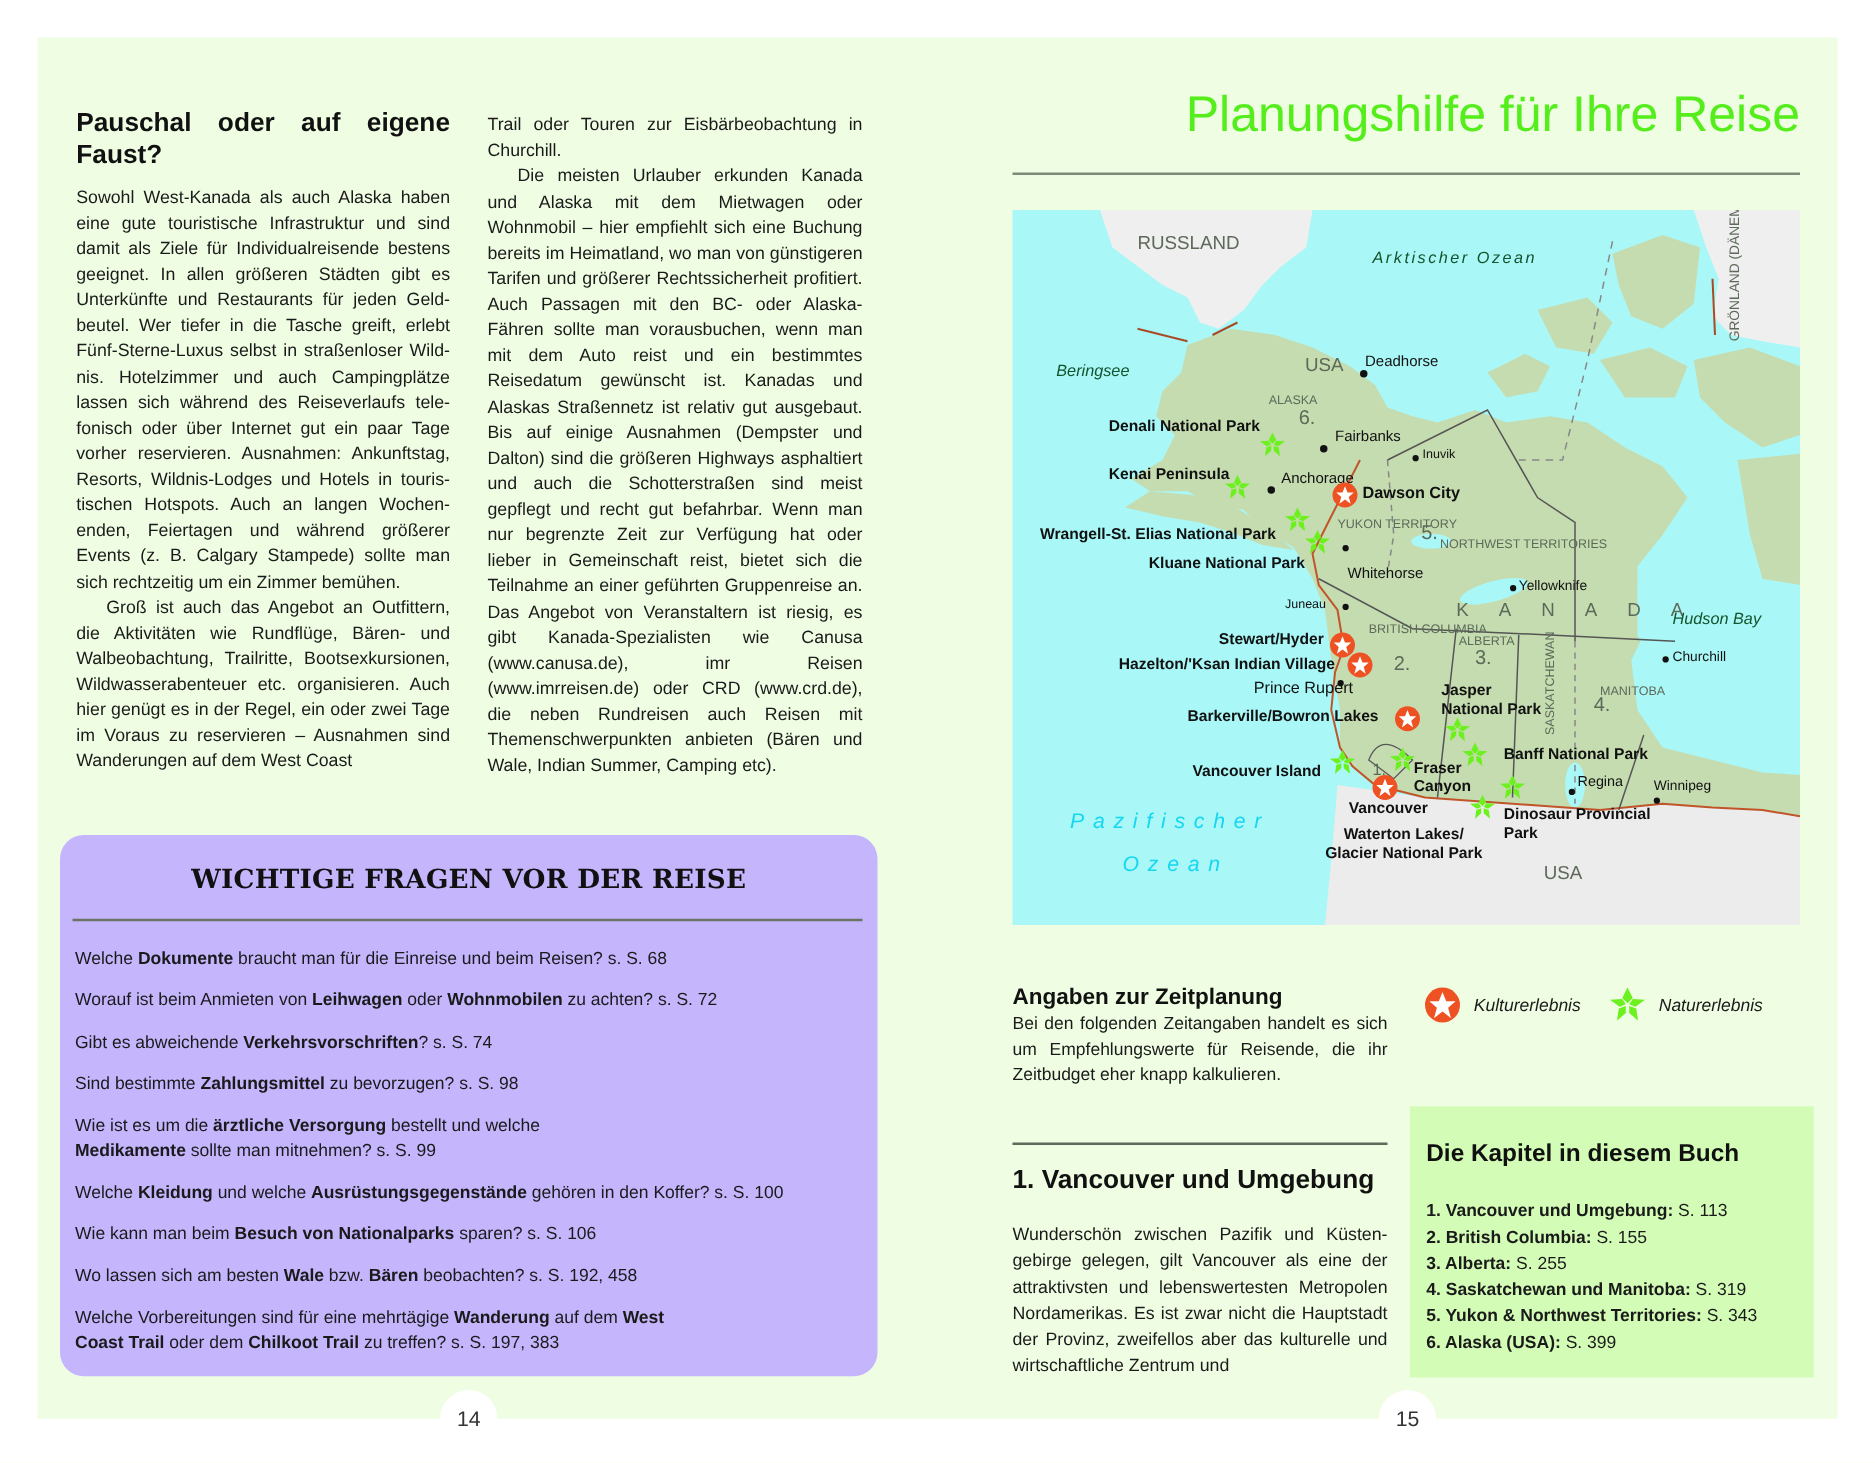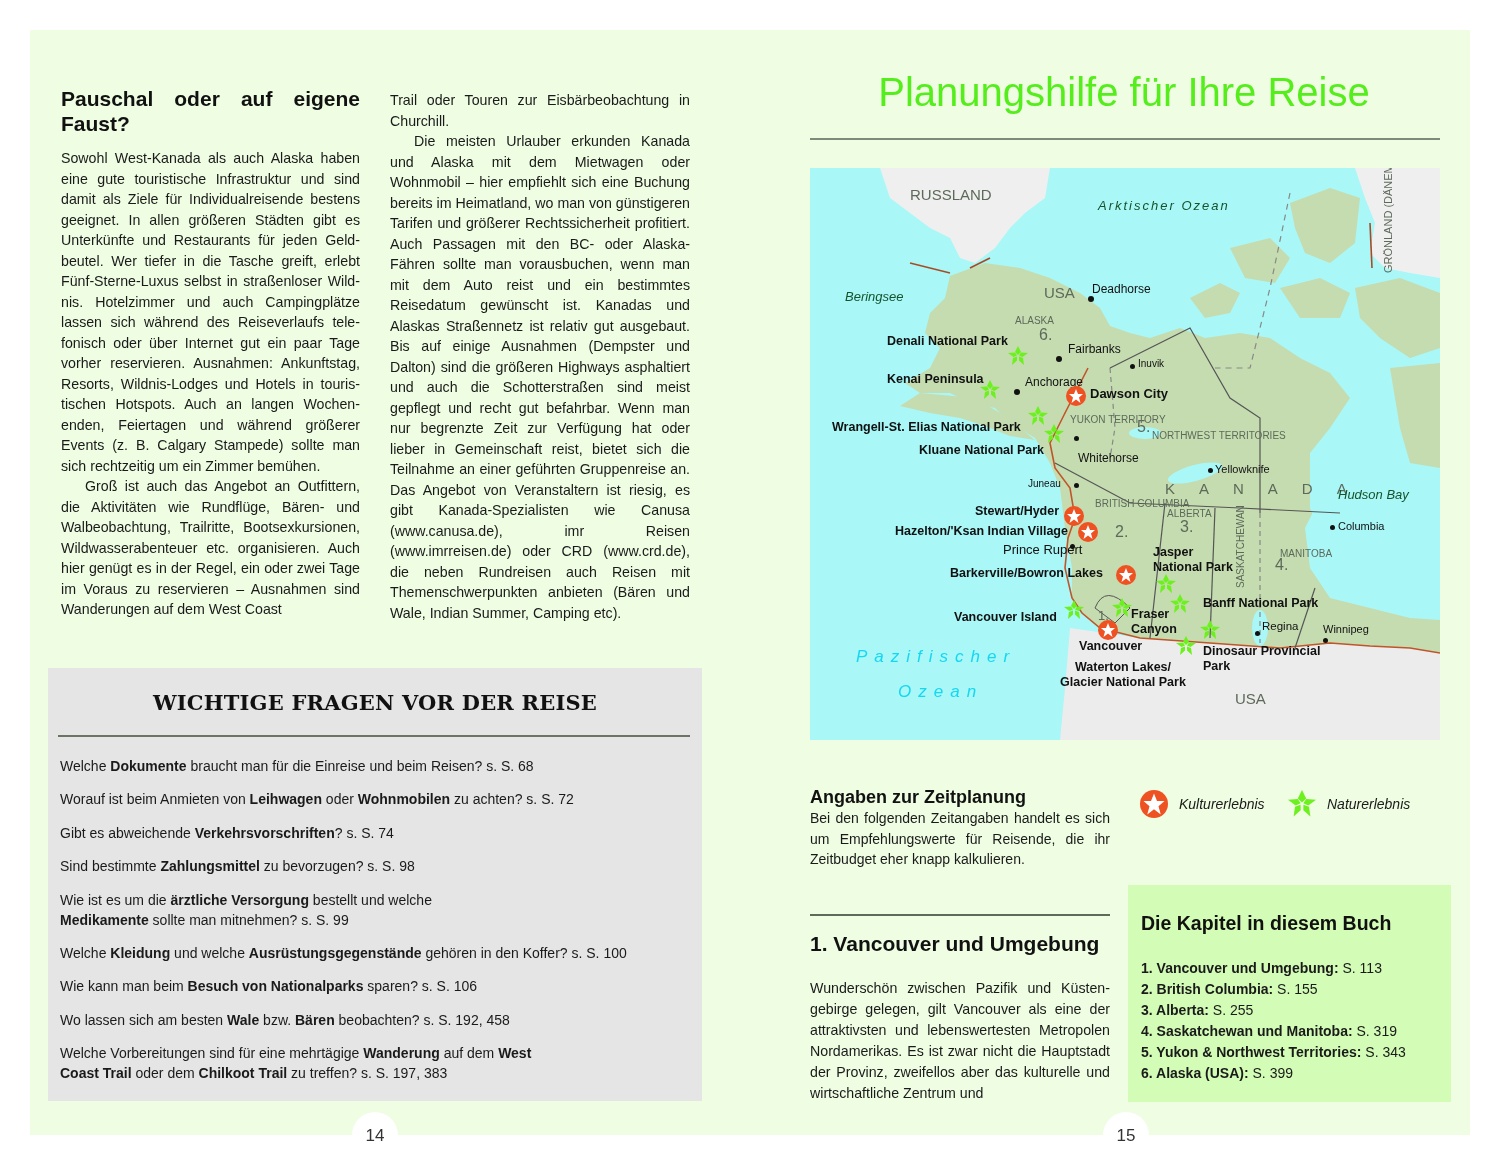--- a/index.html
+++ b/index.html
@@ -3,27 +3,27 @@
 <meta charset="utf-8">
 <style>
   html,body{margin:0;padding:0;background:#ffffff;}
   body{width:1500px;height:1170px;position:relative;overflow:hidden;font-family:"Liberation Sans",sans-serif;color:#1a1a1a;}
   .spread{position:absolute;left:30px;top:30px;width:1440px;height:1105px;background:#effde3;}
   .pagenum{position:absolute;top:1112px;width:46px;height:46px;border-radius:50%;background:#ffffff;text-align:center;font-size:17px;line-height:48px;color:#333;}
   .col{position:absolute;font-size:14.2px;line-height:20.5px;text-align:justify;hyphens:manual;}
   .col p{margin:0;}
   .col p.indent{text-indent:24px;}
   .h2{font-weight:bold;font-size:21px;line-height:25px;margin:0 0 12px 0;color:#111;}
-  .questions{position:absolute;left:48px;top:668px;width:654px;height:433px;background:#e5e5e5;}
+  .questions{position:absolute;left:48px;top:668px;width:654px;height:433px;background:#c4b5fd;border-radius:19px;}
   .questions .qtitle{position:absolute;left:0;width:100%;top:22px;text-align:center;font-family:"DejaVu Serif",serif;font-weight:bold;font-size:21px;letter-spacing:0.2px;color:#111;}
   .questions .rule{position:absolute;left:10px;right:12px;top:67px;height:2px;background:#6a7566;}
   .qlist{position:absolute;left:12px;top:88px;width:630px;font-size:14px;line-height:20px;}
   .qitem{margin:0 0 13.4px 0;}
   .qitem b{font-weight:bold;}
-  .title{position:absolute;left:808px;top:70px;width:632px;text-align:center;font-size:40px;color:#55ee1c;font-weight:normal;}
+  .title{position:absolute;left:808px;top:70px;width:632px;text-align:right;font-size:40px;color:#55ee1c;font-weight:normal;}
   .title-rule{position:absolute;left:810px;top:138px;width:630px;height:2px;background:#7f8a7b;}
   .map{position:absolute;left:810px;top:168px;width:630px;height:572px;background:#a9f7f7;overflow:hidden;}
   .map svg{position:absolute;left:0;top:0;}
   .mlabel{position:absolute;white-space:nowrap;font-size:12.5px;font-weight:bold;color:#111;}
   .mlabel.small{font-weight:normal;font-size:11px;}
   .mlabel.region{font-weight:normal;font-size:10px;color:#5d6a5a;line-height:11px;}
   .mlabel.country{font-weight:normal;font-size:15px;color:#5d6a5a;}
   .mlabel.sea{font-weight:normal;font-style:italic;color:#14532d;font-size:13px;letter-spacing:2px;}
   .mlabel.bigsea{font-weight:normal;font-style:italic;color:#16d7f2;font-size:17px;letter-spacing:7px;}
   .mlabel.num{font-weight:normal;font-size:16px;color:#5d6a5a;}
@@ -157,21 +157,21 @@
   <div class="mlabel small" style="left:328px;top:190px;font-size:10px;">Inuvik</div>
   <div class="dot" style="left:264px;top:268px;width:5px;height:5px;"></div>
   <div class="mlabel small" style="left:268px;top:283px;font-size:12px;">Whitehorse</div>
   <div class="dot" style="left:264px;top:315px;width:5px;height:5px;"></div>
   <div class="mlabel small" style="left:218px;top:310px;font-size:10px;">Juneau</div>
   <div class="dot" style="left:398px;top:300px;width:5px;height:5px;"></div>
   <div class="mlabel small" style="left:405px;top:295px;font-size:11px;">Yellowknife</div>
   <div class="dot" style="left:260px;top:376px;width:5px;height:5px;"></div>
   <div class="mlabel small" style="left:193px;top:374px;font-size:13px;">Prince Rupert</div>
   <div class="dot" style="left:520px;top:357px;width:5px;height:5px;"></div>
-  <div class="mlabel small" style="left:528px;top:352px;font-size:11px;">Columbia</div>
+  <div class="mlabel small" style="left:528px;top:352px;font-size:11px;">Churchill</div>
   <div class="dot" style="left:445px;top:463px;width:5px;height:5px;"></div>
   <div class="mlabel small" style="left:452px;top:452px;font-size:11.5px;">Regina</div>
   <div class="dot" style="left:513px;top:470px;width:5px;height:5px;"></div>
   <div class="mlabel small" style="left:513px;top:455px;font-size:11px;">Winnipeg</div>
 
   <div class="star" style="left:256px;top:218px;">
       <svg width="16" height="16" viewBox="0 0 16 16">
         <polygon points="8,1 10,6 15,6 11,9.5 12.5,15 8,11.5 3.5,15 5,9.5 1,6 6,6" fill="#fff"></polygon>
       </svg>
     </div>

